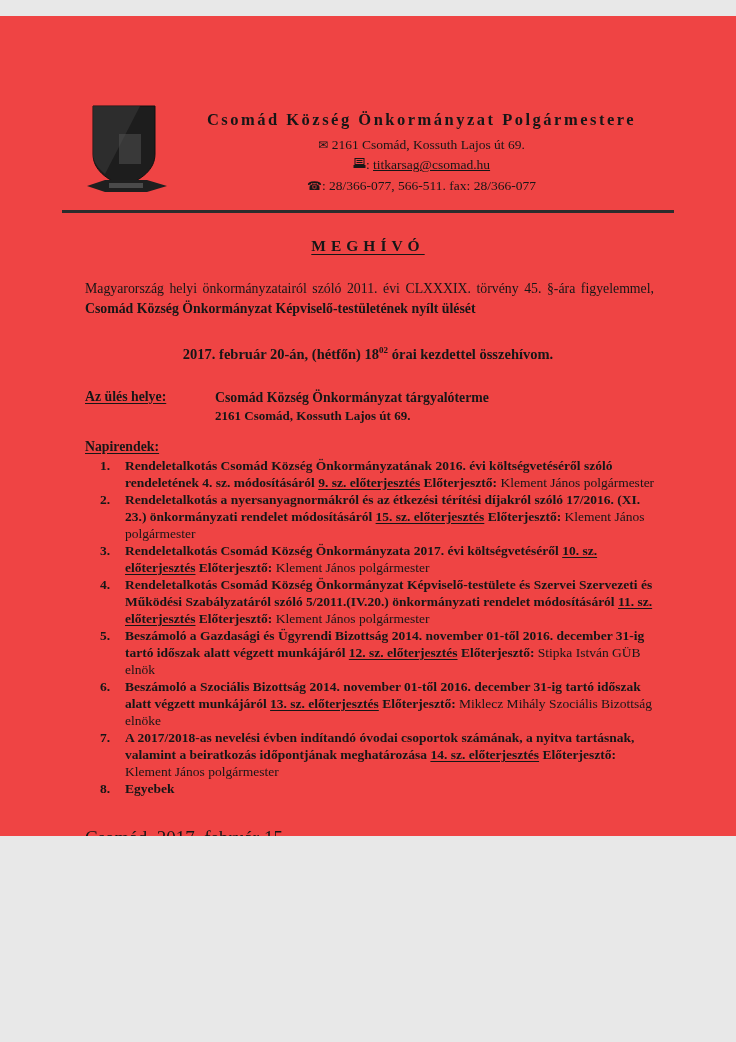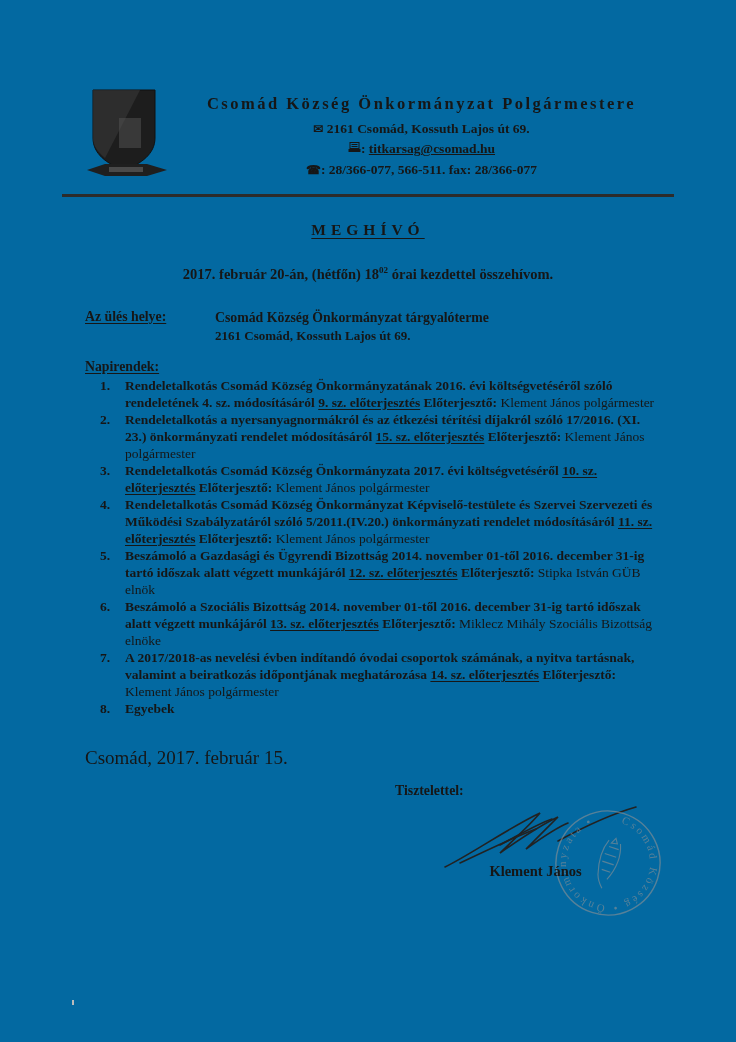--- a/index.html
+++ b/index.html
@@ -1,37 +1,37 @@
 <!DOCTYPE html>
 <html><head>
 <meta charset="utf-8">
 <style>
   html,body{margin:0;padding:0;background:#e8e8e8;}
   .page{
     position:relative;
-    width:736px;height:1042px;
-    margin:0 auto;
-    background:#0369a1;
+    width:736px;height:820px;
+    margin:16px auto;
+    background:#ef4444;
     color:#161616;
     font-family:"Liberation Serif","DejaVu Serif",serif;
     overflow:hidden;
     box-sizing:border-box;
   }
   
   .header{
     display:flex;align-items:flex-start;
     margin:88px 70px 0 85px;
   }
   .crest{flex:0 0 92px;}
   .header-text{flex:1;text-align:center;padding-top:6px;}
   .org-title{
     font-weight:bold;font-size:16.5px;letter-spacing:2.5px;
     margin-bottom:5px;white-space:nowrap;
   }
-  .hline{font-size:13.5px;line-height:1.5;font-weight:bold;}
+  .hline{font-size:13.5px;line-height:1.5;}
   .hline .ico{font-size:12px;}
   .email-link{text-decoration:underline;color:#161616;}
   .rule{
     border:0;border-top:3px solid #2c2c2c;
     margin:10px 62px 0 62px;
   }
   
   .doc-title{
     text-align:center;margin-top:24px;
     font-weight:bold;font-size:15.5px;letter-spacing:5px;
@@ -115,20 +115,21 @@
       </div>
       <div class="hline">
         <span class="ico">☎</span><span>: 28/366-077, 566-511. fax: 28/366-077</span>
       </div>
     </div>
   </div>
   <hr class="rule">
 
   <div class="doc-title">MEGHÍVÓ</div>
 
+  <p class="intro"><span>Magyarország helyi önkormányzatairól szóló 2011. évi CLXXXIX. törvény 45. §-ára figyelemmel,</span> <b>Csomád Község Önkormányzat Képviselő-testületének nyílt ülését</b></p>
 
   <div class="meeting-dt"><span>2017. február 20-án, (hétfőn) 18</span><sup>02</sup><span> órai kezdettel összehívom.</span></div>
 
   <div class="venue">
     <div class="venue-label">Az ülés helye:</div>
     <div class="venue-body">
       <div>Csomád Község Önkormányzat tárgyalóterme</div>
       <div class="vaddr">2161 Csomád, Kossuth Lajos út 69.</div>
     </div>
   </div>

